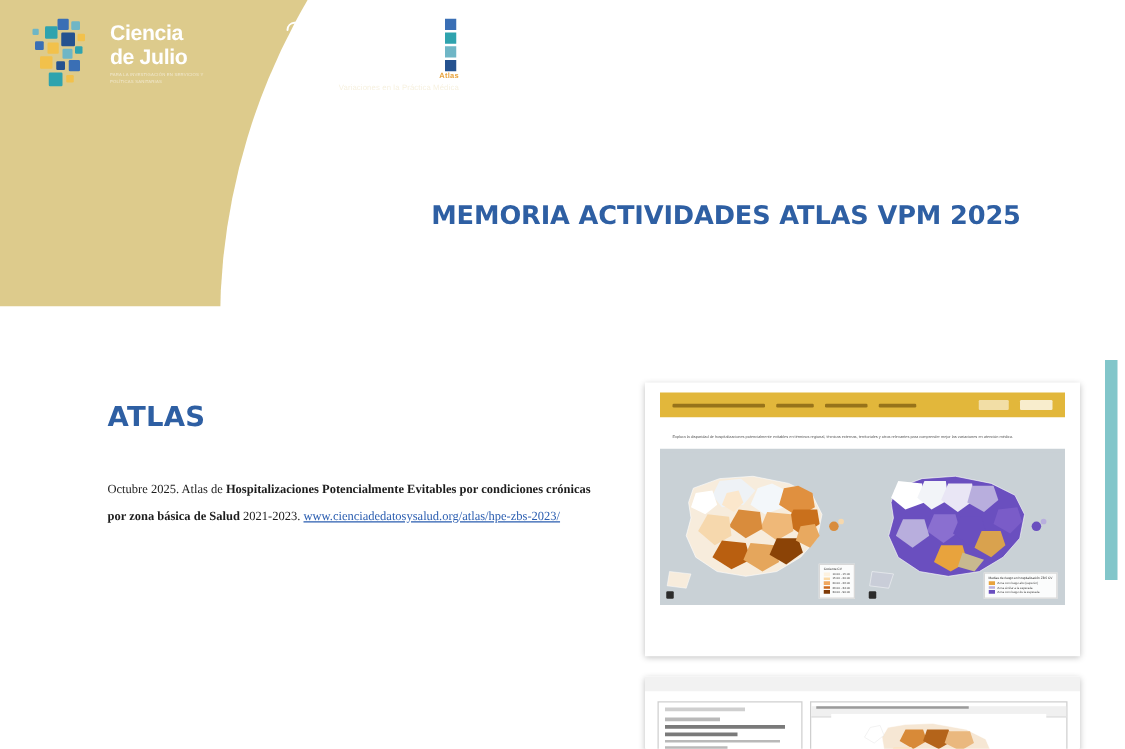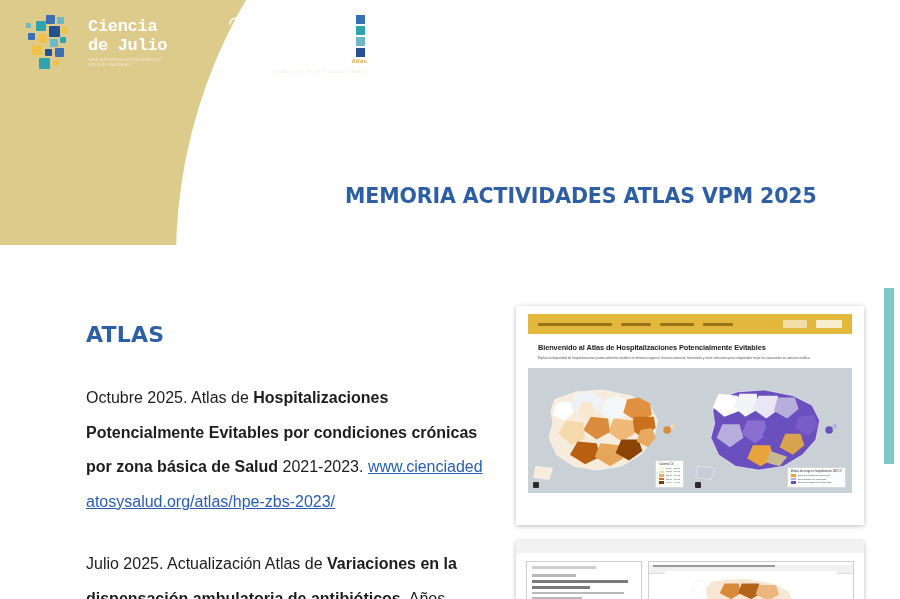--- a/index.html
+++ b/index.html
@@ -42,21 +42,21 @@
 
   
   .logo-row{position:absolute;top:12px;left:26px;display:flex;align-items:center;gap:44px;}
 
   .logo-cds{display:flex;align-items:center;gap:6px;}
   .cds-mosaic{position:relative;width:56px;height:56px;flex:0 0 auto;}
   .cds-mosaic i{position:absolute;display:block;border-radius:1px;}
   .cds-text{display:flex;flex-direction:column;line-height:1;}
   .cds-l1,.cds-l2{
     color:#ffffff;font-weight:bold;font-size:17px;letter-spacing:-.3px;
-    font-family:Liberation Mono, monospace;
+    font-family:Liberation Sans, sans-serif;
   }
   .cds-l2{margin-top:2px;}
   .cds-sub{
     margin-top:4px;color:#f2ead2;font-size:3.4px;line-height:1.5;
     letter-spacing:.15px;font-family:"Liberation Sans",sans-serif;
     text-transform:uppercase;opacity:.92;max-width:92px;
   }
 
   .logo-vpm{display:flex;align-items:flex-start;gap:7px;}
   .vpm-25{position:relative;width:40px;height:50px;flex:0 0 auto;}
@@ -76,40 +76,40 @@
   .vpm-tag{
     color:#f6f0de;font-size:6.2px;margin-top:3px;letter-spacing:.1px;
     opacity:.95;
   }
   .vpm-anos{
     position:absolute;left:2px;top:34px;color:#ffffff;font-size:7px;
     font-style:italic;
   }
 
   
-  .title-block{position:absolute;left:345px;top:160px;width:520px;margin-top:24px;}
+  .title-block{position:absolute;left:345px;top:160px;width:520px;}
   .title-main{
     color:#2e5fa3;font-weight:bold;font-size:20.5px;letter-spacing:-.1px;
     font-family:"DejaVu Sans",sans-serif;white-space:nowrap;
   }
   .title-sub{
     margin-top:41px;color:#2e5fa3;font-weight:bold;font-size:20.5px;
     letter-spacing:-.1px;font-family:"DejaVu Sans",sans-serif;
     white-space:nowrap;text-align:right;
   }
 
   
   .content{position:absolute;left:86px;top:322px;width:415px;}
   .section-h{
     color:#2e5fa3;font-weight:bold;font-size:22px;letter-spacing:.2px;
     font-family:"DejaVu Sans",sans-serif;margin:0 0 34px 0;
   }
   .para{
-    color:#1d1d1d;font-size:16px;line-height:2.16;margin:0 16px 28px 0;
-    font-family:Liberation Sans, sans-serif;
+    color:#1d1d1d;font-size:10px;line-height:2.16;margin:0 16px 28px 0;
+    font-family:Liberation Serif, serif;
   }
   .para b{font-weight:bold;}
   .para a{
     color:#2a5db0;text-decoration:underline;word-break:break-all;
   }
 
   
   .shot{position:absolute;background:#ffffff;}
   .shot-1{
     left:516px;top:306px;width:348px;height:219px;
@@ -247,38 +247,36 @@
 
   <div class="title-block">
     <div class="title-main">MEMORIA ACTIVIDADES ATLAS VPM 2025</div>
   </div>
 
   <div class="content">
     <h2 class="section-h">ATLAS</h2>
 
     <p class="para"><span>Octubre 2025. Atlas de </span><b>Hospitalizaciones Potencialmente Evitables por condiciones crónicas por zona básica de Salud</b><span> 2021-2023. </span><a href="#">www.cienciadedatosysalud.org/atlas/hpe-zbs-2023/</a></p>
 
-    <p class="para"><span>Julio 2025. Actualización Atlas de </span><b>Variaciones en la dispensación ambulatoria de antibióticos</b><span>. Años 2017-2022.</span></p>
   </div>
 
   <div class="shot shot-1">
     <div class="shot-inner">
 
       <div class="mininav">
         <span class="nv" style="width:74px;"></span>
         <span class="nv" style="width:30px;"></span>
         <span class="nv" style="width:34px;"></span>
         <span class="nv" style="width:30px;"></span>
         <span class="sp"></span>
         <span class="brand"></span>
         <span class="brand2"></span>
       </div>
 
       <div class="minibody">
-        <div class="mini-h">Bienvenido al Atlas de Hospitalizaciones Potencialmente Evitables</div>
         <div class="mini-p">Explora la disparidad de hospitalizaciones potencialmente evitables en términos regional, técnicas externas, territoriales y otros relevantes para comprender mejor las variaciones en atención médica.</div>
       </div>
 
       <div class="mapwrap">
 
         <div class="half">
           <div class="mapstage">
             <svg viewBox="0 0 170 125" preserveAspectRatio="xMidYMid meet" aria-hidden="true">
               <rect width="170" height="125" fill="#c9d1d6"></rect>
               <g>

